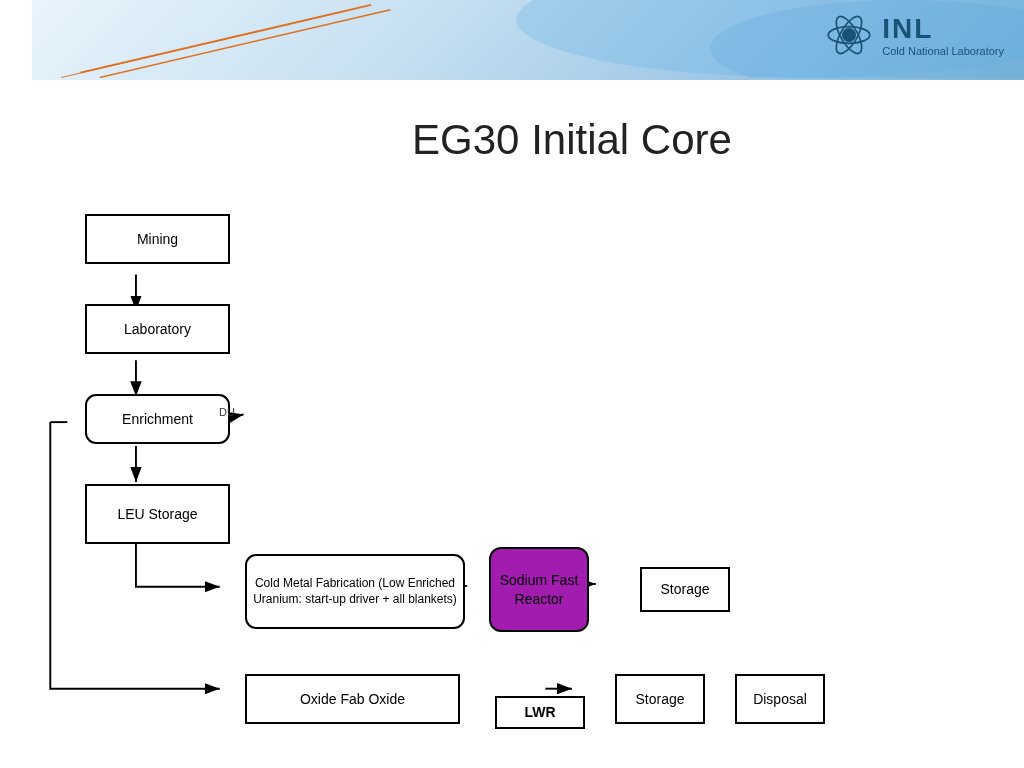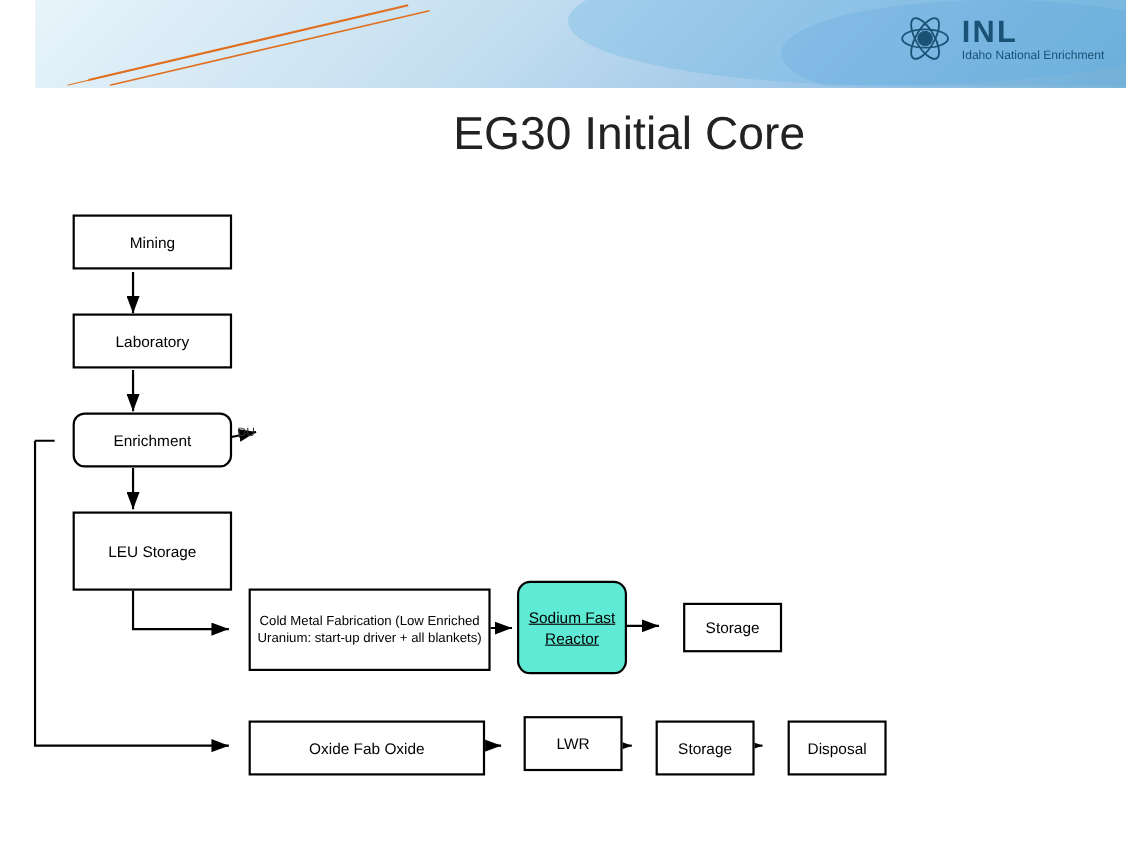--- a/index.html
+++ b/index.html
@@ -42,21 +42,21 @@
       width: 50px;
       height: 50px;
     }
 
     
     .main {
       position: absolute;
       top: 80px;
       left: 0; right: 0; bottom: 0;
       background: #fff;
-      padding: 17px;
+      padding: 36px;
     }
 
     
     .page-title {
       text-align: center;
       font-size: 42px;
       font-weight: normal;
       color: #222;
       margin-bottom: 20px;
       margin-left: 120px;
@@ -80,44 +80,42 @@
       text-align: center;
       font-size: 14px;
       line-height: 1.3;
       margin-left: 16px;
     }
 
     .box-rounded {
       position: absolute;
       border: 2px solid #000;
       border-radius: 12px;
-      background: #5eead4;
+      background: #a21caf;
       display: flex;
       align-items: center;
       justify-content: center;
       text-align: center;
       font-size: 14px;
       line-height: 1.3;
-      text-decoration: underline;
     }
 
     
     .arrows-svg {
       position: absolute;
       top: 0; left: 0;
       width: 100%;
       height: 100%;
       pointer-events: none;
     }
 
     .small-label {
       position: absolute;
       font-size: 11px;
       color: #333;
-      margin-left: 16px;
     }
   </style>
 </head>
 <body>
 
 <div class="header">
   <svg class="header-lines" viewBox="0 0 1024 80" preserveAspectRatio="none">
 
     <ellipse cx="800" cy="20" rx="300" ry="60" fill="rgba(100,180,230,0.3)"></ellipse>
     <ellipse cx="900" cy="50" rx="200" ry="50" fill="rgba(80,160,220,0.2)"></ellipse>
@@ -130,21 +128,21 @@
   <div class="logo-area">
     <svg class="logo-icon" viewBox="0 0 60 60">
 
       <circle cx="30" cy="30" r="8" fill="#1a5276" stroke="#1a5276" stroke-width="1"></circle>
       <ellipse cx="30" cy="30" rx="25" ry="10" fill="none" stroke="#1a5276" stroke-width="2" transform="rotate(0 30 30)"></ellipse>
       <ellipse cx="30" cy="30" rx="25" ry="10" fill="none" stroke="#1a5276" stroke-width="2" transform="rotate(60 30 30)"></ellipse>
       <ellipse cx="30" cy="30" rx="25" ry="10" fill="none" stroke="#1a5276" stroke-width="2" transform="rotate(120 30 30)"></ellipse>
     </svg>
     <div>
       <div style="font-size:28px; font-weight:bold; color:#1a5276; letter-spacing:2px;">INL</div>
-      <div style="font-size:11px; color:#1a5276;">Idaho National Enrichment</div>
+      <div style="font-size:11px; color:#1a5276;">Cold National Laboratory</div>
     </div>
   </div>
 </div>
 
 <div class="main">
 
   <div class="page-title">EG30 Initial Core</div>
 
   <div class="diagram">
 
@@ -186,47 +184,47 @@
     </div>
 
     <div class="box" style="left:33px; top:120px; width:145px; height:50px;">
       <span>Laboratory</span>
     </div>
 
     <div class="box" style="left:33px; top:210px; width:145px; height:50px;border-radius:11px;">
       <span>Enrichment</span>
     </div>
 
-    <div class="box" style="left:33px; top:300px; width:145px; height:72px;">
+    <div class="box" style="left:33px; top:300px; width:145px; height:60px;">
       <span>LEU
 Storage</span>
     </div>
 
     <div class="small-label" style="left:183px; top:222px;">DU</div>
 
 
-    <div class="box" style="left:193px; top:370px; width:220px; height:75px; font-size:12px;">
+    <div class="box" style="left:193px; top:370px; width:220px; height:75px; font-size:12px;border-radius:11px;">
       <span>Cold Metal Fabrication (Low Enriched Uranium: start-up driver + all blankets)</span>
     </div>
 
     <div class="box-rounded" style="left:453px; top:363px; width:100px; height:85px;">
       <span>Sodium
 Fast
 Reactor</span>
     </div>
 
     <div class="box" style="left:588px; top:383px; width:90px; height:45px;">
       <span>Storage</span>
     </div>
 
     <div class="box" style="left:193px; top:490px; width:215px; height:50px;">
       <span>Oxide Fab Oxide</span>
     </div>
 
-    <div class="box" style="left:443px; top:486px; width:90px; height:50px;">
+    <div class="box" style="left:443px; top:512px; width:90px; height:33px;font-weight:bold;">
       <span>LWR</span>
     </div>
 
     <div class="box" style="left:563px; top:490px; width:90px; height:50px;">
       <span>Storage</span>
     </div>
 
     <div class="box" style="left:683px; top:490px; width:90px; height:50px;">
       <span>Disposal</span>
     </div>

